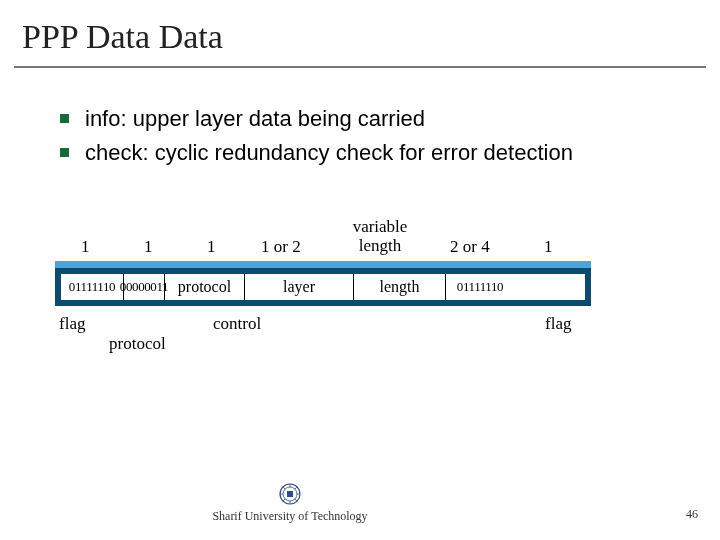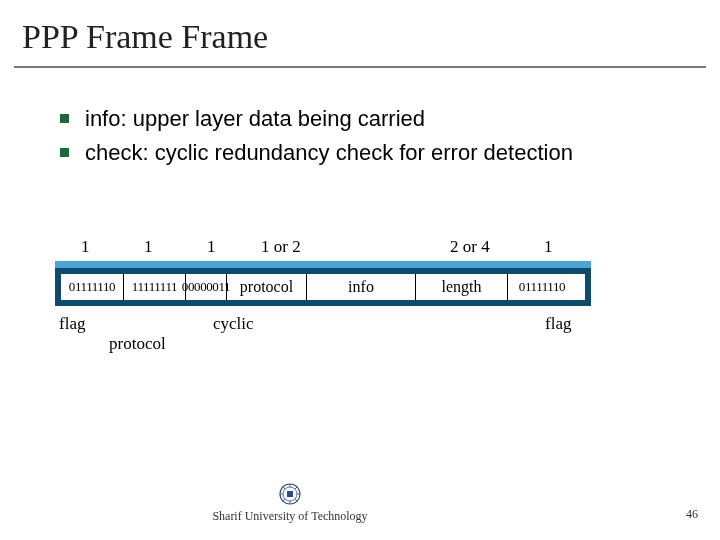--- a/index.html
+++ b/index.html
@@ -127,57 +127,57 @@
     font-family: Georgia, 'Times New Roman', serif;
     font-size: 12px;
     color: #333;
   }
 </style>
 </head>
 <body>
 
 <div class="slide">
 
-  <h1 class="title">PPP Frame Frame</h1>
+  <h1 class="title">PPP Data Data</h1>
   <hr class="title-rule">
 
   <div class="bullets">
     <div class="bullet-row">
       <div class="bullet-box"></div>
       <div>info: upper layer data being carried</div>
     </div>
     <div class="bullet-row">
       <div class="bullet-box"></div>
       <div>check:  cyclic redundancy check for error detection</div>
     </div>
   </div>
 
   <div class="diagram">
     <div class="top-labels">
       <div class="tl tl1">1</div>
       <div class="tl tl2">1</div>
       <div class="tl tl3">1</div>
       <div class="tl tl4">1 or 2</div>
+      <div class="tl tl5">variable length</div>
       <div class="tl tl6">2 or 4</div>
       <div class="tl tl7">1</div>
     </div>
     <div class="blue-bar"></div>
     <div class="fields">
       <div class="field f1">01111110</div>
-      <div class="field f2">11111111</div>
       <div class="field f3">00000011</div>
       <div class="field f4">protocol</div>
-      <div class="field f5">info</div>
+      <div class="field f5">layer</div>
       <div class="field f6">length</div>
       <div class="field f7">01111110</div>
     </div>
     <div class="bottom-labels">
       <div class="bl bl-flag1">flag</div>
       <div class="bl bl-addr">protocol</div>
-      <div class="bl bl-ctrl">cyclic</div>
+      <div class="bl bl-ctrl">control</div>
       <div class="bl bl-flag2">flag</div>
     </div>
   </div>
 
   <div class="footer">
     <svg class="logo" width="24" height="24" viewBox="0 0 24 24">
       <circle cx="12" cy="12" r="10" fill="none" stroke="#2a4b8c" stroke-width="1.2"></circle>
       <circle cx="12" cy="12" r="7" fill="none" stroke="#2a4b8c" stroke-width="0.8"></circle>
       <g stroke="#2a4b8c" stroke-width="0.8">
         <line x1="12" y1="2" x2="12" y2="5"></line>

